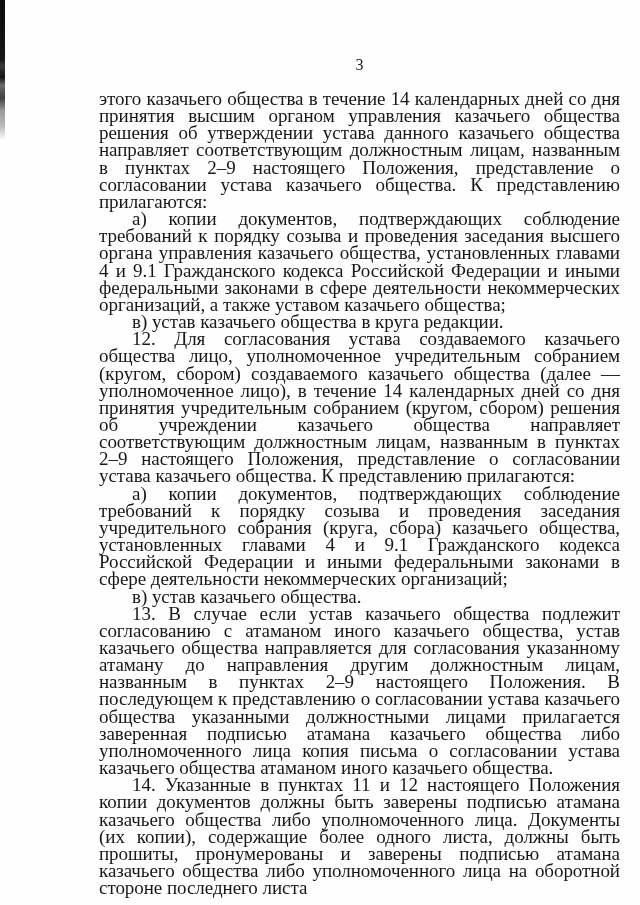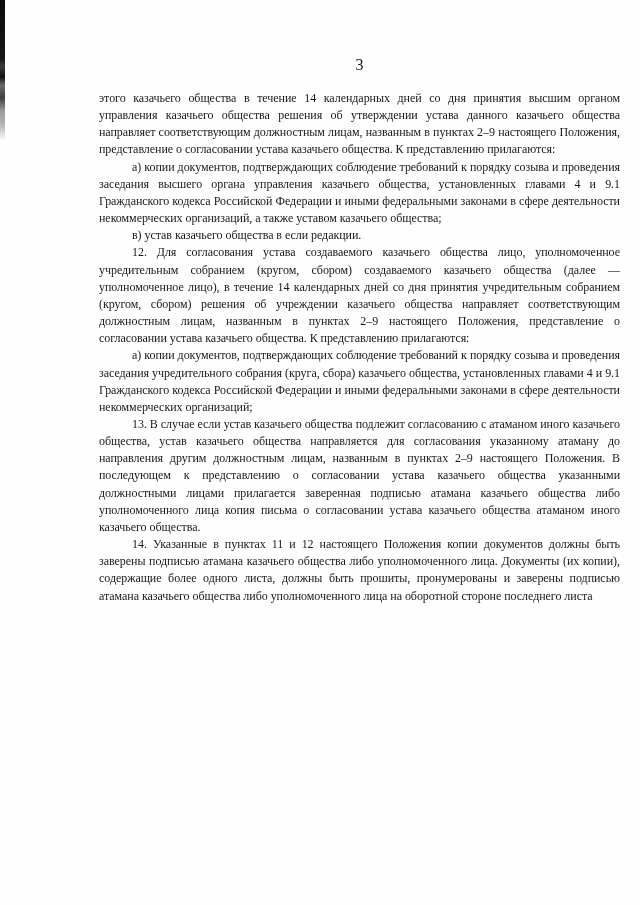--- a/index.html
+++ b/index.html
@@ -41,21 +41,21 @@
     width: 521px;
     text-align: center;
     font-size: 16px;
     color: #1a1a1a;
   }
   .text-block {
     position: absolute;
     left: 99px;
     top: 90px;
     width: 521px;
-    font-size: 12px;
+    font-size: 19px;
     line-height: 17.15px;
     color: #181818;
     text-align: justify;
     letter-spacing: -0.05px;
   }
   .text-block p {
     margin: 0;
     padding: 0;
     text-align: justify;
   }
@@ -65,19 +65,20 @@
 </style>
 </head>
 <body>
 
 <div class="sheet">
   <div class="edge-bar"></div>
   <div class="page-number">3</div>
   <div class="text-block">
       <p>этого казачьего общества в течение 14 календарных дней со дня принятия высшим органом управления казачьего общества решения об утверждении устава данного казачьего общества направляет соответствующим должностным лицам, названным в пунктах 2–9 настоящего Положения, представление о согласовании устава казачьего общества. К представлению прилагаются:</p>
       <p class="indent">а) копии документов, подтверждающих соблюдение требований к порядку созыва и проведения заседания высшего органа управления казачьего общества, установленных главами 4 и 9.1 Гражданского кодекса Российской Федерации и иными федеральными законами в сфере деятельности некоммерческих организаций, а также уставом казачьего общества;</p>
-      <p class="indent">в) устав казачьего общества в если редакции.</p>
+      <p class="indent">в) устав казачьего общества в круга редакции.</p>
       <p class="indent">12. Для согласования устава создаваемого казачьего общества лицо, уполномоченное учредительным собранием (кругом, сбором) создаваемого казачьего общества (далее — уполномоченное лицо), в течение 14 календарных дней со дня принятия учредительным собранием (кругом, сбором) решения об учреждении казачьего общества направляет соответствующим должностным лицам, названным в пунктах 2–9 настоящего Положения, представление о согласовании устава казачьего общества. К представлению прилагаются:</p>
       <p class="indent">а) копии документов, подтверждающих соблюдение требований к порядку созыва и проведения заседания учредительного собрания (круга, сбора) казачьего общества, установленных главами 4 и 9.1 Гражданского кодекса Российской Федерации и иными федеральными законами в сфере деятельности некоммерческих организаций;</p>
+      <p class="indent">в) устав казачьего общества.</p>
       <p class="indent">13. В случае если устав казачьего общества подлежит согласованию с атаманом иного казачьего общества, устав казачьего общества направляется для согласования указанному атаману до направления другим должностным лицам, названным в пунктах 2–9 настоящего Положения. В последующем к представлению о согласовании устава казачьего общества указанными должностными лицами прилагается заверенная подписью атамана казачьего общества либо уполномоченного лица копия письма о согласовании устава казачьего общества атаманом иного казачьего общества.</p>
       <p class="indent">14. Указанные в пунктах 11 и 12 настоящего Положения копии документов должны быть заверены подписью атамана казачьего общества либо уполномоченного лица. Документы (их копии), содержащие более одного листа, должны быть прошиты, пронумерованы и заверены подписью атамана казачьего общества либо уполномоченного лица на оборотной стороне последнего листа</p>
     </div>
 </div>
 
 </body></html>

